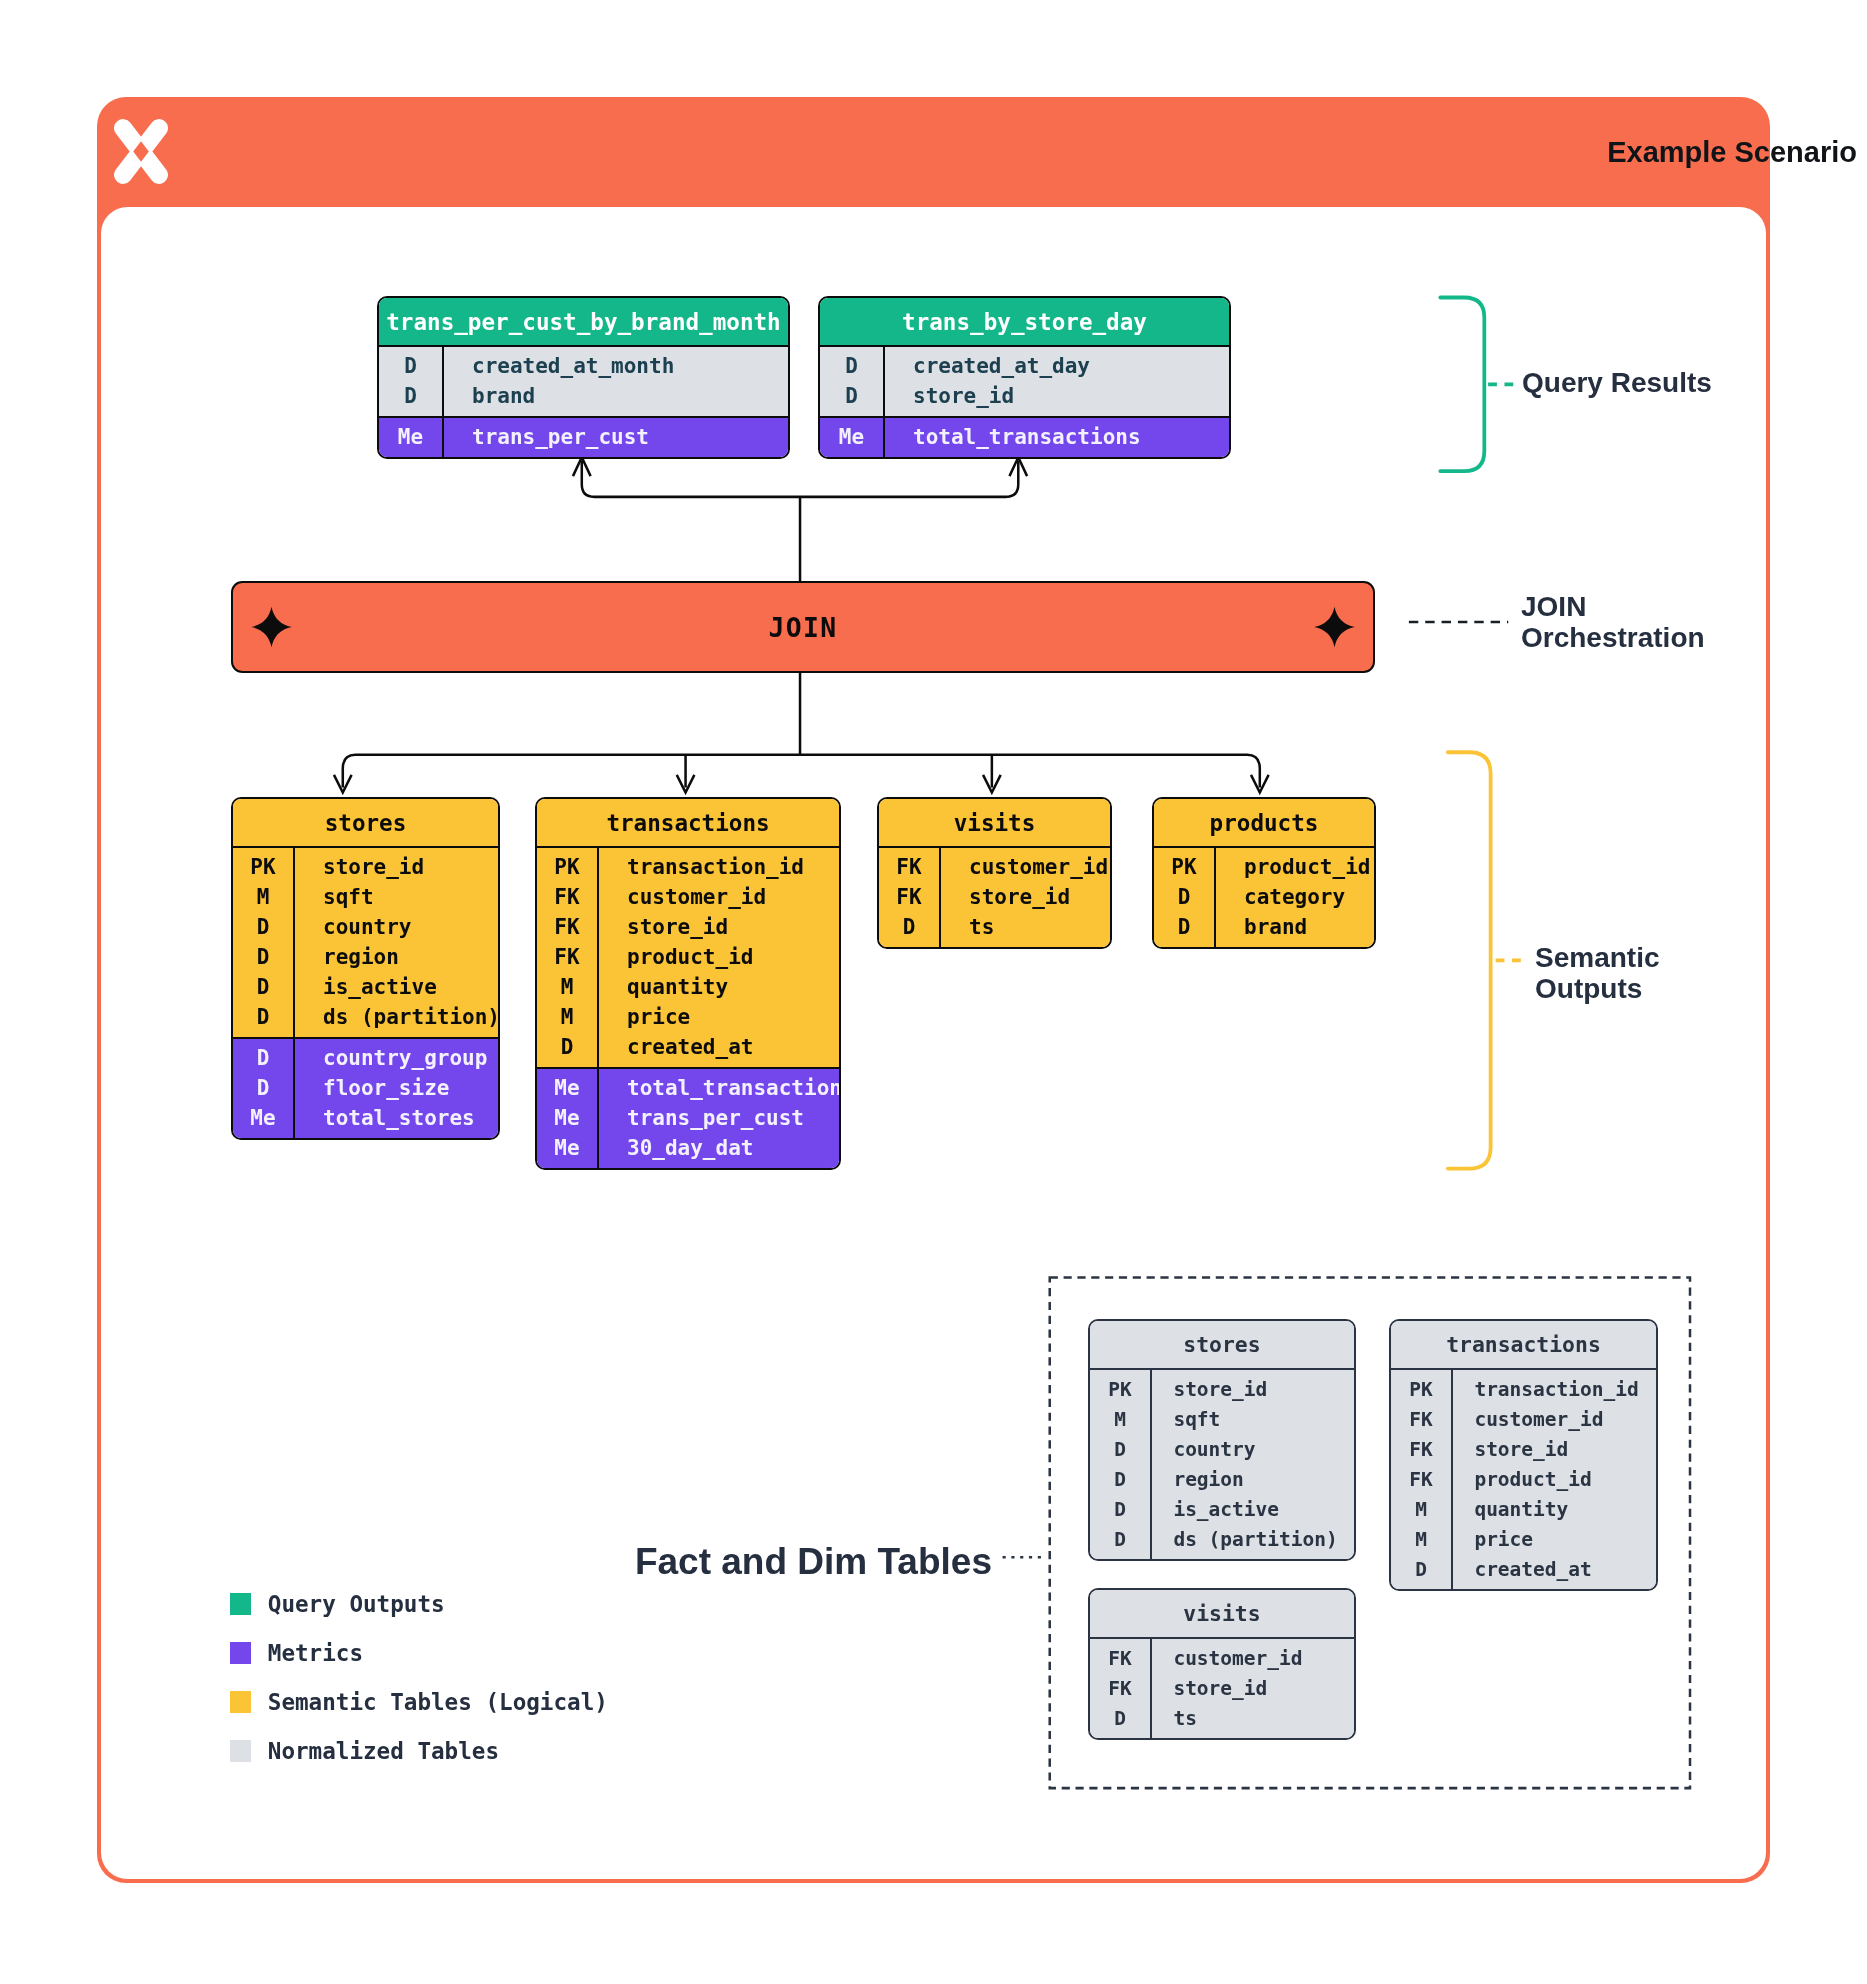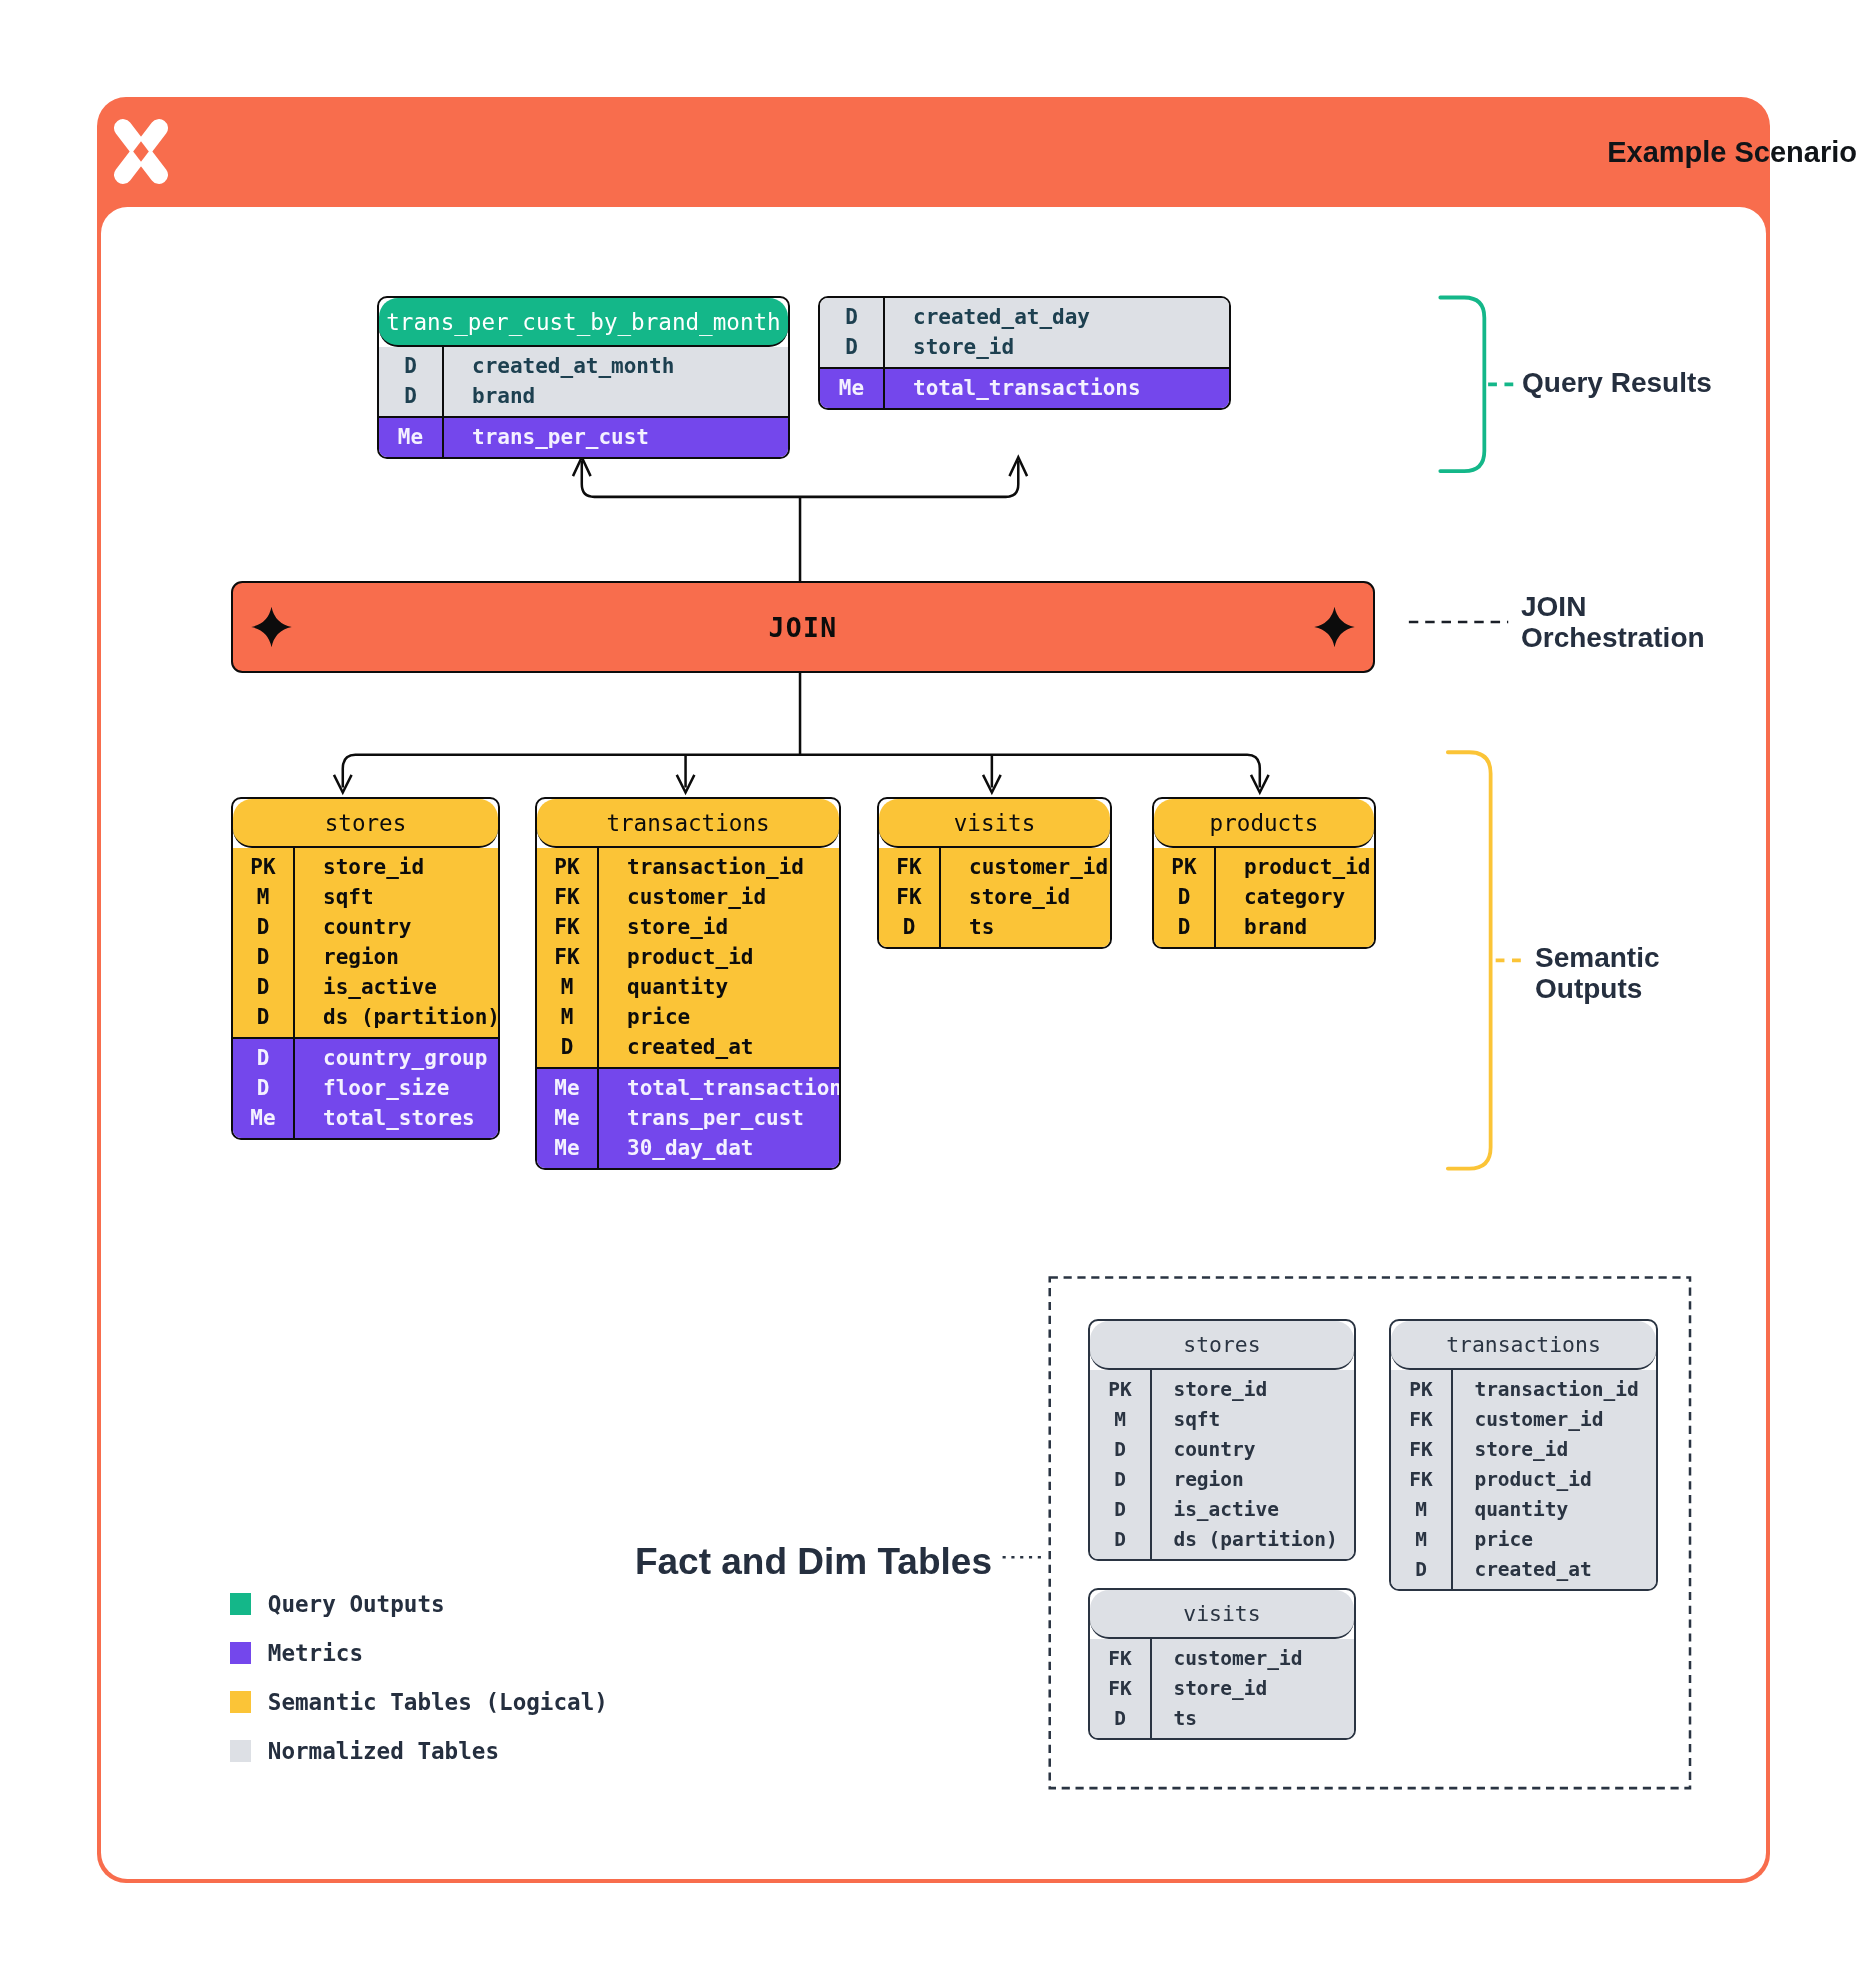--- a/index.html
+++ b/index.html
@@ -14,21 +14,21 @@
   .app-header{position:absolute;left:81px;top:97px;width:1823px;height:110px;}
   .logo{position:absolute;left:30px;top:20px;width:60px;height:69px;}
   .app-title{position:absolute;right:47px;top:0;height:110px;display:flex;align-items:center;
         font-family:"Liberation Sans",sans-serif;font-weight:bold;font-size:29px;color:#101418;}
 
   
   .dtable{position:absolute;border-radius:10px;overflow:hidden;background:#fff;}
   .frame-black{border:2.5px solid #0c0c0c;}
   .frame-navy{border:2.5px solid var(--navy);}
   .t-name{height:47px;display:flex;align-items:center;justify-content:center;
-        font-weight:normal;font-size:22.6px;border-radius:19px;}
+        font-weight:bold;font-size:22.6px;}
   .head-green{background:var(--green);color:#ffffff;border-bottom:2.5px solid #0c0c0c;}
   .head-yellow{background:var(--yellow);color:#0c0c0c;border-bottom:2.5px solid #0c0c0c;}
   .head-gray{background:var(--grayrow);color:var(--navy);border-bottom:2.5px solid var(--navy);font-size:21.4px;}
   .t-sec{padding:4.4px 0;}
   .t-sec + .t-sec{border-top:2.5px solid #0c0c0c;}
   .sec-gray{background:var(--grayrow);color:var(--tealnavy);}
   .sec-purple{background:var(--purple);color:#f4f1ff;}
   .sec-yellow{background:var(--yellow);color:#0c0c0c;}
   .sec-norm{background:var(--grayrow);color:var(--navy);}
   .t-row{display:flex;align-items:center;height:30px;font-weight:bold;font-size:21px;}
@@ -132,20 +132,21 @@
         </div>
         <div class="t-sec sec-purple">
           <div class="t-row">
             <span class="t-key">Me</span>
             <span class="t-field">trans_per_cust</span>
           </div>
         </div>
       </div>
   </div>
   <div class="dtable green-t frame-black" style="left:818px;top:296px;width:409px;">
+    <div class="t-name head-green">trans_by_store_day</div>
     <div class="t-sections">
         <div class="t-sec sec-gray">
           <div class="t-row">
             <span class="t-key">D</span>
             <span class="t-field">created_at_day</span>
           </div>
           <div class="t-row">
             <span class="t-key">D</span>
             <span class="t-field">store_id</span>
           </div>

